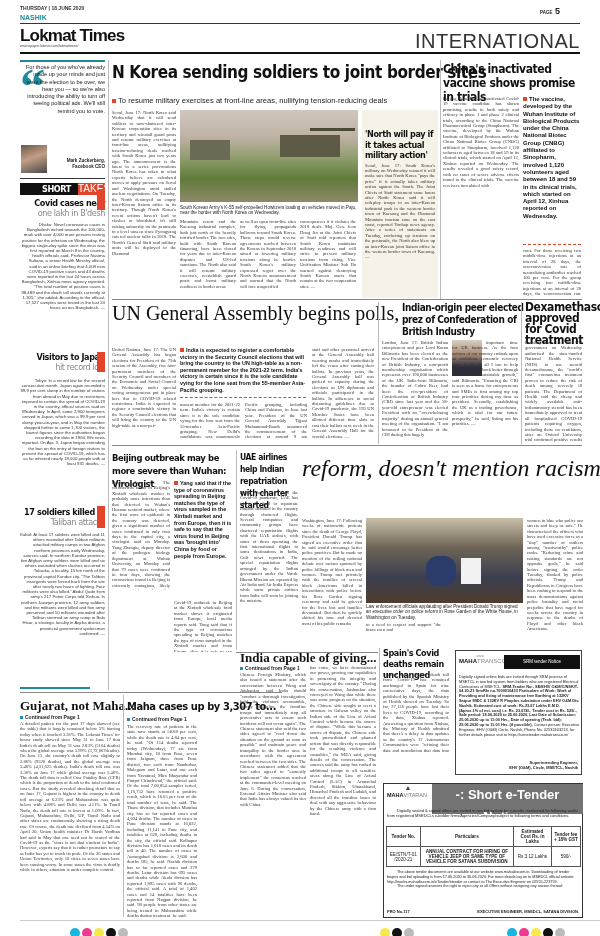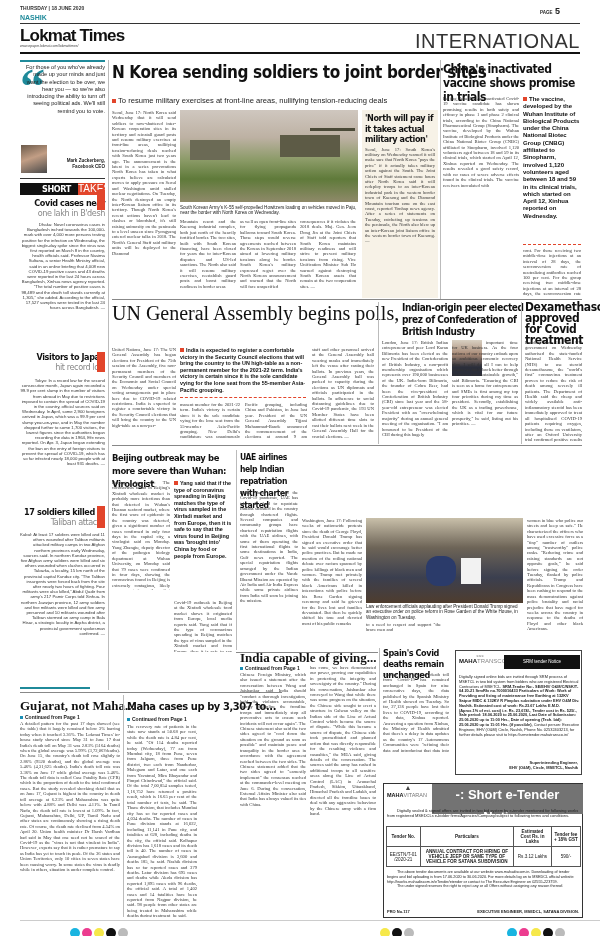--- a/index.html
+++ b/index.html
@@ -78,21 +78,21 @@
   <div class="abs" style="left:10px;top:30px;width:40px;height:20px;background:#6b6a55"></div>
   <div class="abs" style="left:100px;top:25px;width:60px;height:22px;background:#5d5b46"></div>
   <div class="abs" style="left:130px;top:18px;width:45px;height:3px;background:#4a4937"></div>
 </div>
 <div class="abs sans" style="left:180px;top:205px;width:178px;font-size:4.6px;line-height:5.4px;color:#222">South Korean Army's K-55 self-propelled Howitzers loading on vehicles moved in Paju, near the border with North Korea on Wednesday.</div>
 <div class="abs body" style="left:180px;top:219px;width:56px;height:76px">Mountain resort and the Kaesong industrial complex, both just north of the heavily fortified border. The two sites, built with South Korean financing, have been closed for years due to inter-Korean disputes and US-led sanctions. The North also said it will resume military exercises, reestablish guard posts and boost military readiness in border areas</div>
 <div class="abs body" style="left:240px;top:219px;width:56px;height:76px">as well as open front-line sites for flying propaganda balloons toward South Korea. Those steps would reverse agreements reached between the Koreas in September 2018 aimed at lowering military tensions along he border. South Korea's military expressed regret over the North Korean announcement and warned that the North will face unspecified</div>
 <div class="abs body" style="left:300px;top:219px;width:56px;height:76px">consequences if it violates the 2018 deals. Maj. Gen. Jeon Dong Jin at the Joint Chiefs of Staff told reporters that South Korea maintains military readiness and will strive to prevent military tensions from rising. Vice Unification Minister Suh Ho warned against destroying South Korean assets that remain at the two cooperation sites. —</div>
 
 <div class="abs" style="left:362px;top:110px;width:76px;height:188px;background:#f7f2e7">
-  <div class="cond" style="padding:3px 3px 0;font-size:9px;line-height:10.5px;font-weight:bold;color:#111">'North will pay if it takes actual military action'</div>
+  <div class="cond" style="padding:19px 3px 0;font-size:9px;line-height:10.5px;font-weight:bold;color:#111">'North will pay if it takes actual military action'</div>
   <div class="body" style="padding:2px 3px;height:150px">Seoul, June 17: South Korea's military on Wednesday warned it will make sure that North Korea "pays the price" if it actually takes military action against the South. The Joint Chiefs of Staff statement came hours after North Korea said it will redeploy troops to an inter-Korean industrial park in the western border town of Kaesong and the Diamond Mountain tourism zone on the east coast, reported Yonhap news agency. After a series of statements on Tuesday, ratcheting up tensions on the peninsula, the North also blew up an inter-Korean joint liaison office in the western border town of Kaesong. —</div>
 </div>
 
 <div class="vrule" style="left:440px;top:60px;height:240px"></div>
 <div class="abs cond" style="left:443px;top:62px;width:140px;font-size:12px;line-height:14px;font-weight:bold;color:#111">China's inactivated vaccine shows promise in trials</div>
 <div class="abs body" style="left:443px;top:96px;width:76px;height:200px">Beijing, June 17: An inactivated Covid-19 vaccine candidate has shown promising results in both safety and efficacy in phase 1 and phase 2 clinical trials, according to the China National Pharmaceutical Group (Sinopharm). The vaccine, developed by the Wuhan Institute of Biological Products under the China National Biotec Group (CNBG) affiliated to Sinopharm, involved 1,120 volunteers aged between 18 and 59 in its clinical trials, which started on April 12, Xinhua reported on Wednesday. The results revealed a good safety record, with no cases of severe adverse effects found in the clinical trials. The vaccine receivers inoculated with</div>
 <div class="abs blurb" style="left:523px;top:96px;width:58px"><span class="redsq"></span><span>The vaccine, developed by the Wuhan Institute of Biological Products under the China National Biotec Group (CNBG) affiliated to Sinopharm, involved 1,120 volunteers aged between 18 and 59 in its clinical trials, which started on April 12, Xinhua reported on Wednesday.</span></div>
 <div class="abs dash" style="left:523px;top:244px;width:58px"></div>
 <div class="abs body" style="left:523px;top:248px;width:58px;height:50px">cont. For those receiving two middle-dose injections at an interval of 28 days, the seroconversion rate of neutralizing antibodies reached 100 per cent. For the group receiving two middle-dose injections at an interval of 28 days, the seroconversion rate of neutralizing antibodies reached 100 per cent. Both sets of results, the CNBG is positive to study the findings of all doses.</div>
 
@@ -125,20 +125,21 @@
 <div class="abs cond" style="left:112px;top:451px;width:120px;font-size:9.4px;line-height:13px;font-weight:bold;color:#111">Beijing outbreak may be more severe than Wuhan: Virologist</div>
 <div class="abs body" style="left:112px;top:480px;width:58px;height:110px">Beijing, June 17: The coronavirus found in Beijing's Xinfadi wholesale market is probably more infectious than that detected in Wuhan's Huanan seafood market, where the first wave of epidemic in the country was detected, given a significant number of cases confirmed in only four days in the capital city, a virologist said on Monday. Yang Zhangiu, deputy director of the pathogen biology department at Wuhan University, on Monday said that 79 cases were confirmed in four days, showing the coronavirus found in Beijing is extremely contagious, likely more contagious than that found in Wuhan, Global Times reported. A researcher from the Beijing Center for Diseases Prevention and Control (Beijing CDC) said that the genome sequencing of the strain of the coronavirus which caused the new</div>
 <div class="abs blurb" style="left:174px;top:480px;width:58px;font-size:5.4px;line-height:6.6px"><span class="redsq"></span><span>Yang said that if the type of coronavirus spreading in Beijing matches the type of virus sampled in the Xinfadi market and from Europe, then it is safe to say that the virus found in Beijing was 'brought into' China by food or people from Europe.</span></div>
 <div class="abs body" style="left:174px;top:600px;width:58px;height:52px">Covid-19 outbreak in Beijing at the Xinfadi wholesale food market shows it originated from Europe, local media reports said. Yang said that if the type of coronavirus spreading in Beijing matches the type of virus sampled in the Xinfadi market and from Europe, then it is safe to say that the virus found in Beijing was "brought into" China by food or people from Europe. —</div>
 
 <div class="vrule" style="left:236px;top:450px;height:200px"></div>
 <div class="abs cond" style="left:240px;top:451px;width:60px;font-size:8.5px;line-height:12px;font-weight:bold;color:#111">UAE airlines help Indian repatriation with charter started</div>
 <div class="abs body" style="left:240px;top:490px;width:58px;height:128px">Dubai, June 17: Amid the Covid-19 pandemic, UAE has taken the lead to repatriate Indians stranded in the country through chartered flights. Several companies and community groups have chartered repatriation flights with the UAE airlines, with some of them operating the first international flights to some destinations in India, Gulf news reported. The special repatriation flights arranged by the Indian government under the Vande Bharat Mission are operated by Air India and Air India Express while some private airlines from India will soon be joining the mission.</div>
 
 <div class="abs" style="left:302px;top:455px;font-size:24px;line-height:26px;font-style:italic;color:#111;white-space:nowrap">
+    <div>reform, doesn't mention racism</div>
   </div>
 <div class="abs body" style="left:302px;top:518px;width:60px;height:126px">Washington, June 17: Following weeks of nationwide protests since the death of George Floyd, President Donald Trump has signed an executive order that he said would encourage better police practices. But he made no mention of the roiling national debate over racism spawned by police killings of black men and women. Trump met privately with the families of several black Americans killed in interactions with police before his Rose Garden signing ceremony and said he grieved for the lives lost and families devastated. But then he quickly shifted his tone and devoted most of his public remarks</div>
 <div class="abs" style="left:366px;top:518px;width:157px;height:85px;background:linear-gradient(180deg,#c9c0aa 0%,#6d6457 35%,#3b3f4f 70%,#4f3d2e 100%)">
   <div class="abs" style="left:95px;top:40px;width:20px;height:26px;background:#f2f2f2"></div>
   <div class="abs" style="left:60px;top:38px;width:30px;height:30px;border-radius:40%;background:#2b3b6a"></div>
 </div>
 <div class="abs sans" style="left:366px;top:604px;width:157px;font-size:4.6px;line-height:5.4px;color:#222">Law enforcement officials applauding after President Donald Trump signed an executive order on police reform in Rose Garden of the White House, in Washington on Tuesday.</div>
 <div class="abs body" style="left:366px;top:622px;width:75px;height:14px">to a need to respect and support "the brave men and</div>
 <div class="abs body" style="left:527px;top:518px;width:56px;height:126px">women in blue who police our streets and keep us safe." He characterized the officers who have used excessive force as a "tiny" number of outliers among "trustworthy" police ranks. "Reducing crime and raising standards are not opposite goals," he said before signing the order Tuesday, flanked by police officials. Trump and Republicans in Congress have been rushing to respond to the mass demonstrations against police brutality and racial prejudice that have raged for weeks across the country in response to the deaths of Floyd and other black Americans.</div>
 

